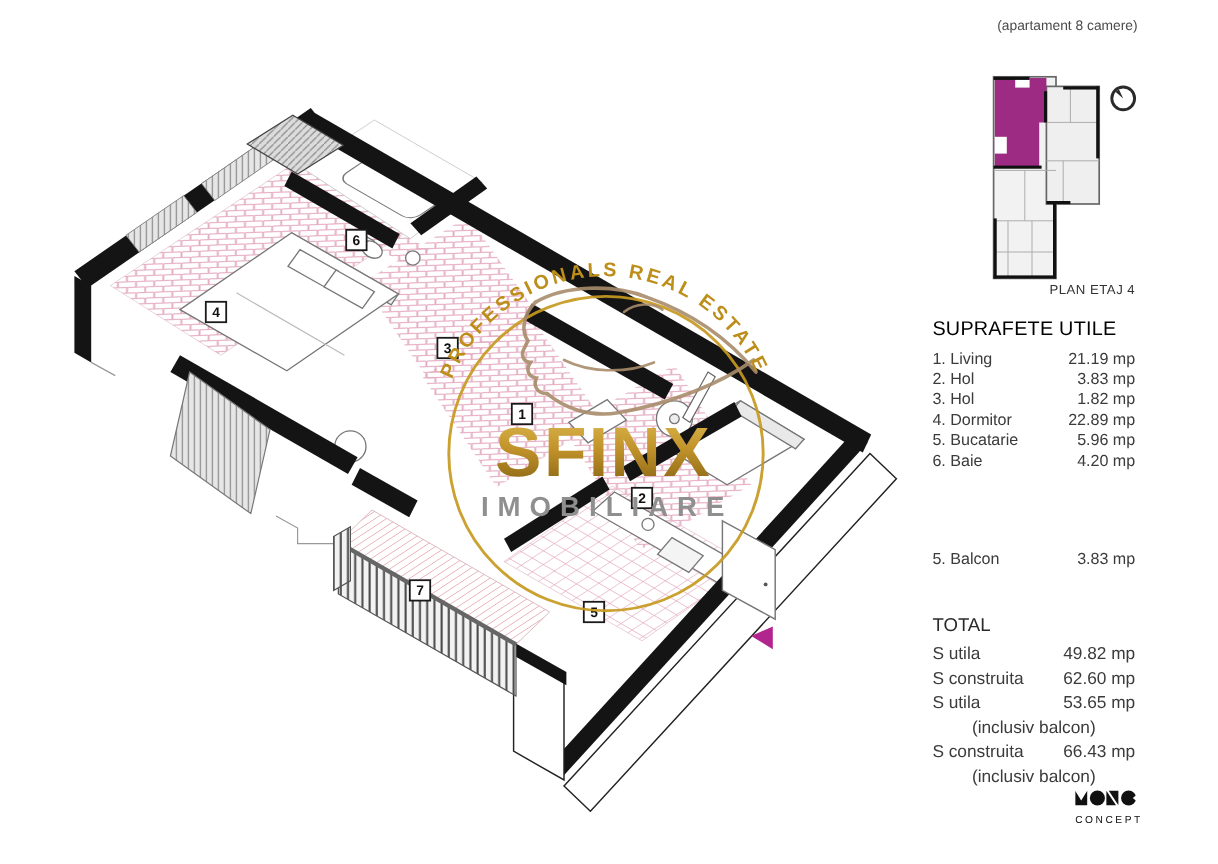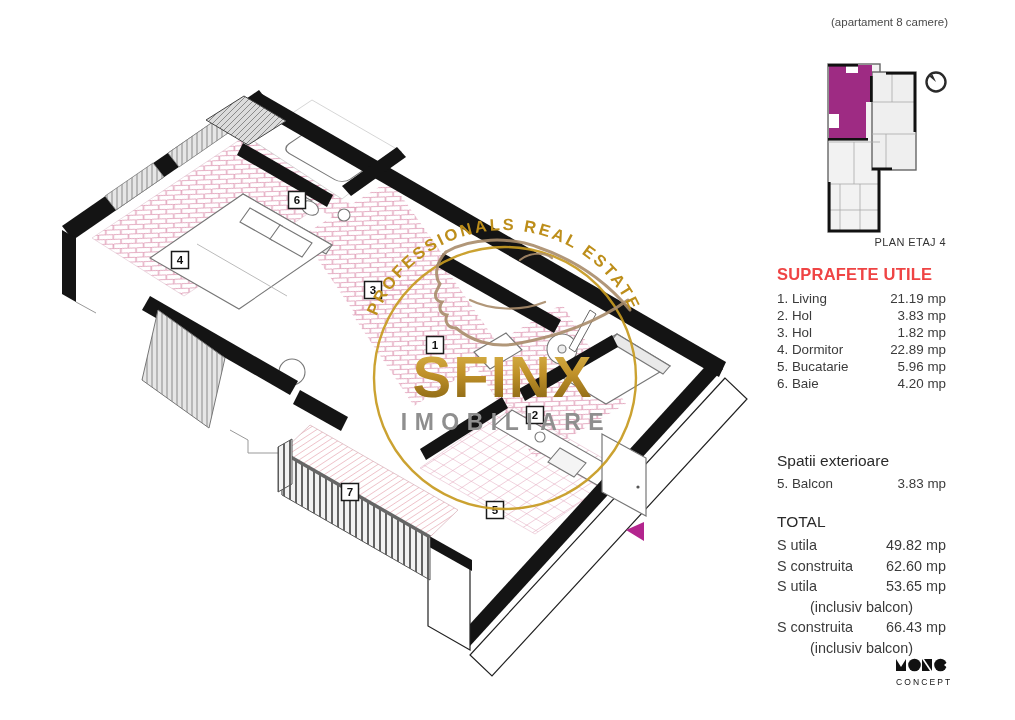--- a/index.html
+++ b/index.html
@@ -7,21 +7,21 @@
        font-family:"Liberation Sans","DejaVu Sans",sans-serif;color:#333;}
   .abs{position:absolute;}
   
   .header{left:707px;top:14px;width:241px;text-align:right;}
   .header .title{font-size:17.5px;font-weight:bold;color:#3a3a3a;letter-spacing:.2px;}
   .header .title .accent{color:#a93a8c;margin-left:4px;}
   .header .subtitle{font-size:11.5px;color:#4a4a4a;margin-top:2px;}
   .plan-caption{left:777px;top:236px;width:169px;text-align:right;
                 font-size:11px;color:#333;letter-spacing:.4px;}
   .sec{left:777px;width:169px;color:#3b3b3b;}
-  .sec h2{margin:0;font-size:16.5px;font-weight:700;color:#ef4444;letter-spacing:.2px;}
+  .sec h2{margin:0;font-size:16.5px;font-weight:400;color:#000000;letter-spacing:.2px;}
   .sec h3{margin:0;font-size:15.5px;font-weight:500;color:#2a2a2a;}
   .sec-util{top:265px;}
   .sec-util h3{margin-top:5px;}
   .rows{margin-top:6px;}
   .row{display:flex;justify-content:space-between;font-size:13.4px;line-height:17px;}
   .row .v{white-space:nowrap;}
   .sec-ext{top:452px;}
   .sec-ext .rows{margin-top:5px;}
   .sec-tot{top:513px;}
   .trow{display:flex;justify-content:space-between;font-size:14.4px;line-height:20.5px;}
@@ -257,21 +257,20 @@
         <span class="v">5.96 mp</span>
       </div>
     <div class="row">
         <span>6. Baie</span>
         <span class="v">4.20 mp</span>
       </div>
   </div>
 </div>
 
 <div class="abs sec sec-ext">
-  <h3>Spatii exterioare</h3>
   <div class="rows">
     <div class="row">
         <span>5. Balcon</span>
         <span class="v">3.83 mp</span>
       </div>
   </div>
 </div>
 
 <div class="abs sec sec-tot">
   <h3>TOTAL</h3>

